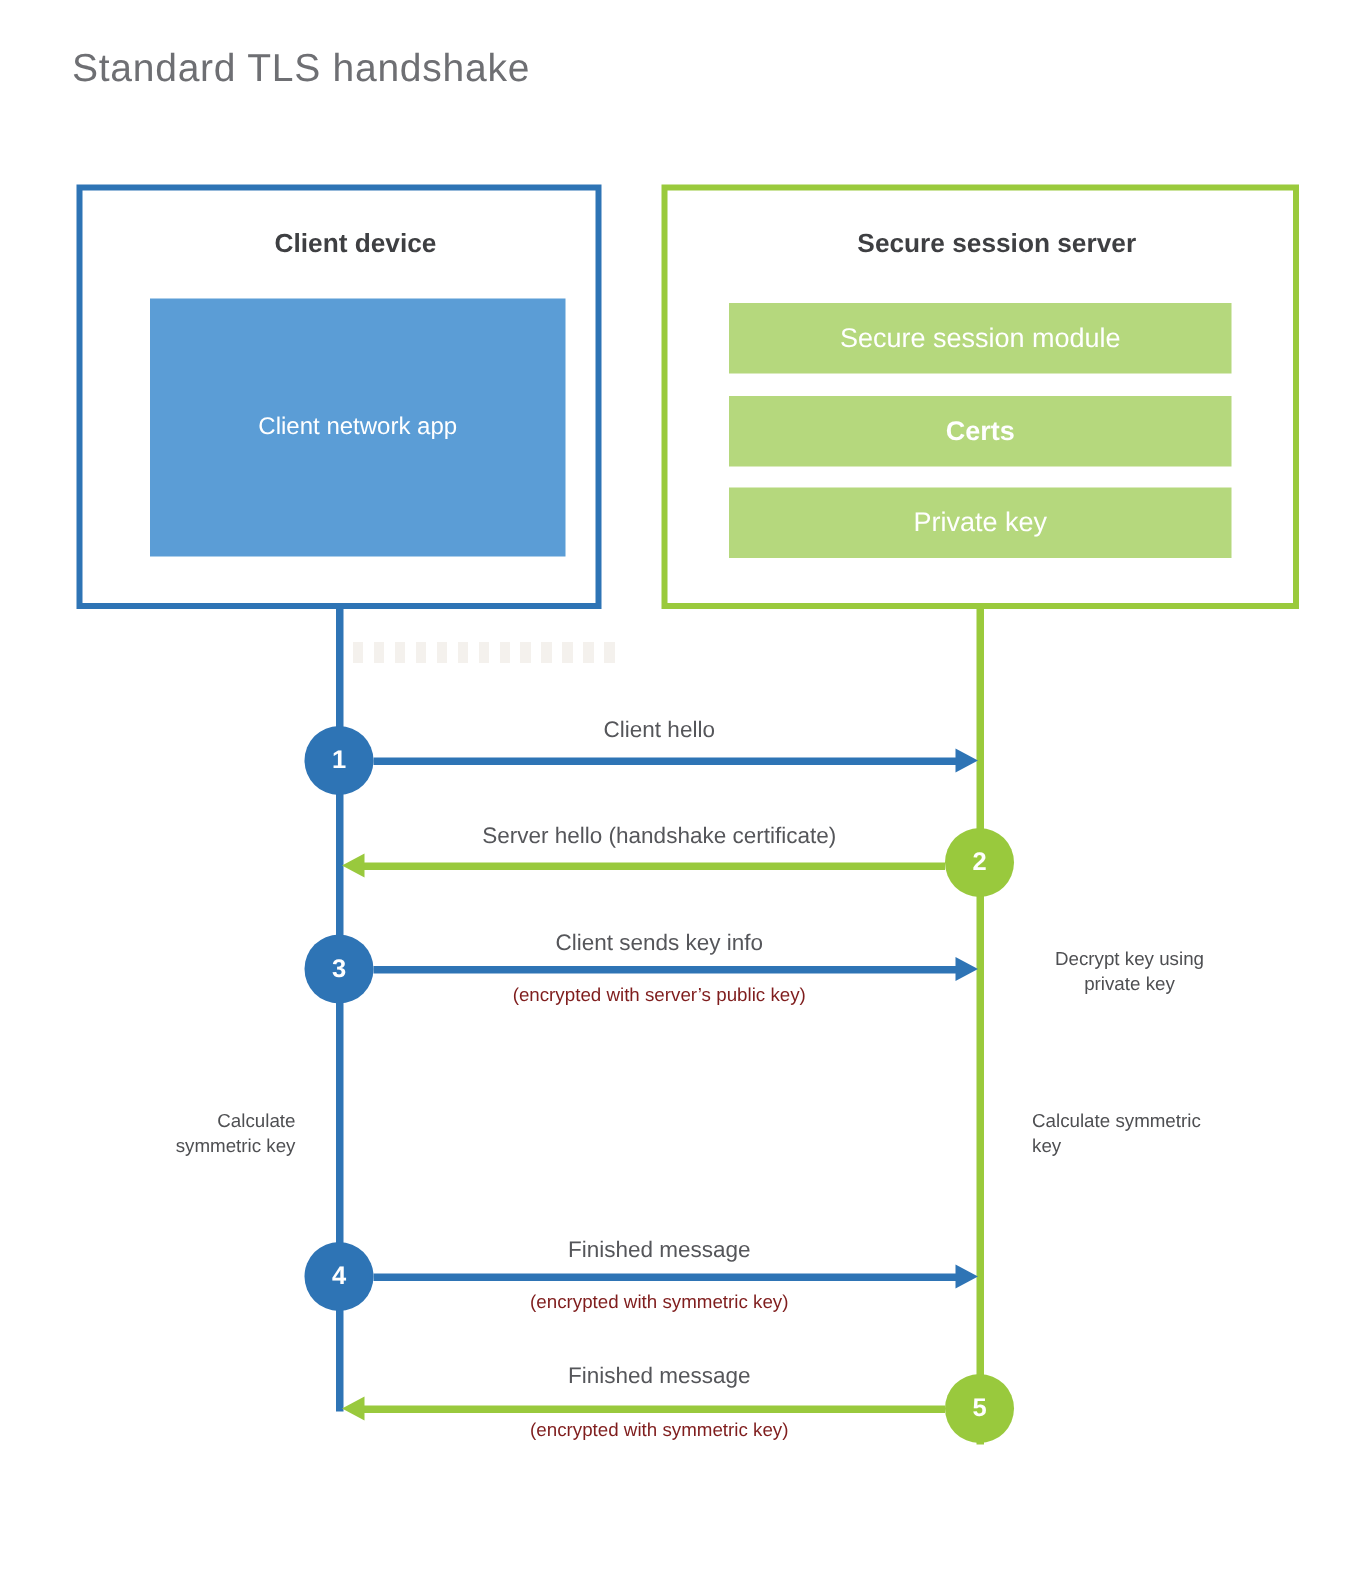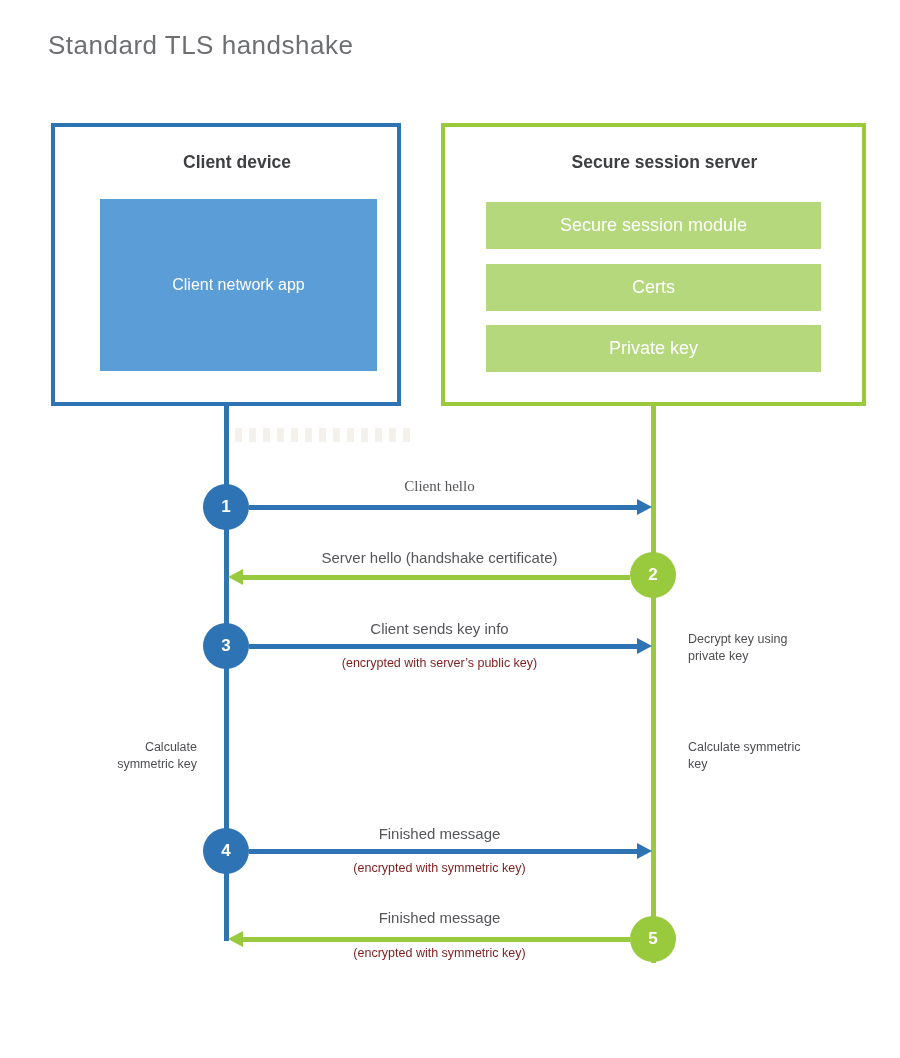--- a/index.html
+++ b/index.html
@@ -48,21 +48,21 @@
   }
   .client-app-rect .wrap { width: 200px; }
   .server-bar {
     left: 475px; width: 335px; height: 47px;
     background: #b5d87d;
     display: flex; align-items: center; justify-content: center;
     color: #ffffff;
     font-size: 18px;
   }
   .bar-1 { top: 202px; }
-  .bar-2 { top: 264px; }
+  .bar-2 { top: 264px; font-weight: bold; }
   .bar-3 { top: 325px; }
 
   
   .lifeline { width: 5px; top: 405px; }
   .lifeline.blue  { left: 213px; height: 536px; background: #2e74b5; }
   .lifeline.green { left: 640px; height: 558px; background: #9aca3c; }
 
   
   .ghost-dashes {
     left: 224px; top: 428px; width: 180px; height: 14px;
@@ -111,21 +111,21 @@
     font-size: 12.5px;
     color: #7f1d1d;
   }
 
   
   .side-note {
     font-size: 12.5px;
     line-height: 17px;
     color: #4e4f52;
   }
-  .note-decrypt    { left: 677px; top: 631px; width: 130px; text-align: left; }
+  .note-decrypt    { left: 677px; top: 631px; width: 130px; text-align: center; }
   .note-calc-left  { left: 74px;  top: 739px; width: 112px; text-align: right; }
   .note-calc-right { left: 677px; top: 739px; width: 130px; text-align: left; }
 </style>
 </head>
 <body>
 
 <div class="canvas">
 
   <div class="abs page-title">Standard TLS handshake</div>
 
@@ -141,21 +141,21 @@
   </div>
   <div class="abs server-bar bar-1">Secure session module</div>
   <div class="abs server-bar bar-2">Certs</div>
   <div class="abs server-bar bar-3">Private key</div>
 
   <div class="abs lifeline blue"></div>
   <div class="abs lifeline green"></div>
 
   <div class="abs ghost-dashes"></div>
 
-  <div class="abs msg-label" style="top:478px;font-family:Liberation Serif, serif;">Client hello</div>
+  <div class="abs msg-label" style="top:478px;">Client hello</div>
   <div class="abs arrow-line blue" style="left:238px; top:505px; width:390px;"></div>
   <div class="abs arrow-head right" style="left:626px; top:499px;"></div>
   <div class="abs step-circle blue" style="top:484px;">1</div>
 
   <div class="abs msg-label" style="top:549px;">Server hello (handshake certificate)</div>
   <div class="abs arrow-line green" style="left:230px; top:575px; width:389px;"></div>
   <div class="abs arrow-head left" style="left:217px; top:569px;"></div>
   <div class="abs step-circle green" style="top:552px;">2</div>
 
   <div class="abs msg-label" style="top:620px;">Client sends key info</div>

